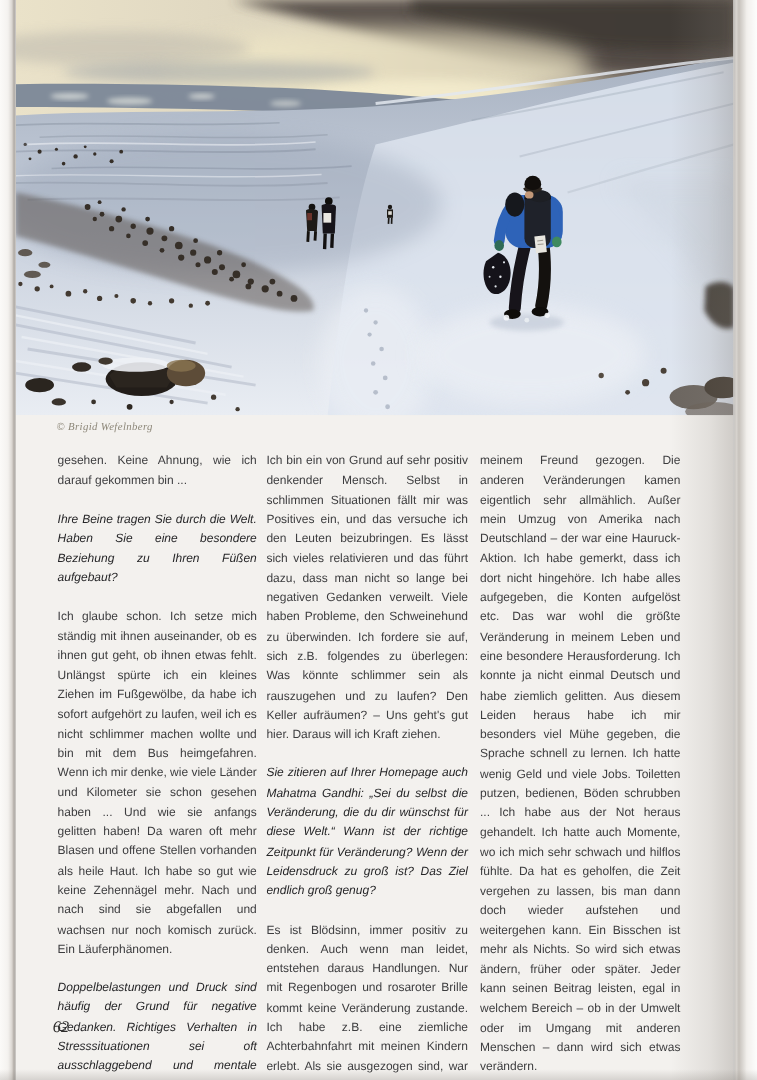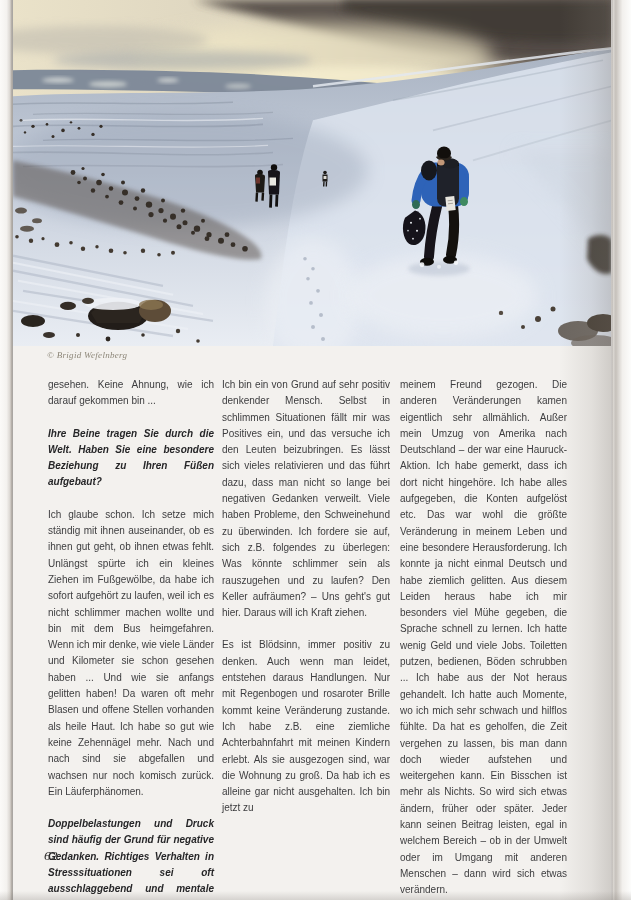--- a/index.html
+++ b/index.html
@@ -21,21 +21,21 @@
   .photo svg{display:block;width:100%;height:100%;}
   .credit{position:absolute;left:47px;top:350px;z-index:6;
     font-family:"Liberation Serif",serif;font-style:italic;font-size:9px;color:#8d8779;letter-spacing:.3px;}
   
   .article{position:absolute;left:48px;top:377px;width:519px;display:flex;z-index:6;}
   .col{color:#3d3d3f;}
   .col0{width:166px;margin-right:8px;}
   .col1{width:168px;margin-right:10px;}
   .col2{width:167px;}
   .col p{margin:0 0 16px 0;font-size:10px;line-height:16.3px;text-align:justify;}
-  .col p.question{font-weight:bold;font-style:italic;color:#262628;}
+  .col p.question{font-weight:normal;font-style:italic;color:#262628;}
   .pagenum{position:absolute;left:44px;top:848px;z-index:6;
     font-family:"Liberation Serif",serif;font-style:italic;font-size:13.5px;color:#2e2d2c;}
 </style>
 </head>
 <body>
 
 <div class="stage">
 
   <div class="photo" title="Läufer in blauer Jacke mit schwarzer Mütze steigt einen verschneiten arktischen Hang hinauf, weitere Läufer in der Ferne, Sonnenlicht am Horizont unter dunklen Wolken">
     <svg viewBox="0 0 599 345" preserveAspectRatio="none" aria-hidden="true">
@@ -255,20 +255,21 @@
 
   <div class="article">
     <div class="col col0">
         <p>gesehen. Keine Ahnung, wie ich darauf gekommen bin ...</p>
         <p class="question">Ihre Beine tragen Sie durch die Welt. Haben Sie eine besondere Beziehung zu Ihren Füßen aufgebaut?</p>
         <p>Ich glaube schon. Ich setze mich ständig mit ihnen auseinander, ob es ihnen gut geht, ob ihnen etwas fehlt. Unlängst spürte ich ein kleines Ziehen im Fußgewölbe, da habe ich sofort aufgehört zu laufen, weil ich es nicht schlimmer machen wollte und bin mit dem Bus heimgefahren. Wenn ich mir denke, wie viele Länder und Kilometer sie schon gesehen haben ... Und wie sie anfangs gelitten haben! Da waren oft mehr Blasen und offene Stellen vorhanden als heile Haut. Ich habe so gut wie keine Zehennägel mehr. Nach und nach sind sie abgefallen und wachsen nur noch komisch zurück. Ein Läuferphänomen.</p>
         <p class="question">Doppelbelastungen und Druck sind häufig der Grund für negative Gedanken. Richtiges Verhalten in Stresssituationen sei oft ausschlaggebend und mentale Stärke erlernbar, sagen Sie in Ihren Vorträgen. Welche Praktiken wenden Sie an, wenn Sie spüren, dass sich Ihre Denkmuster dunkel färben?</p>
       </div>
     <div class="col col1">
         <p>Ich bin ein von Grund auf sehr positiv denkender Mensch. Selbst in schlimmen Situationen fällt mir was Positives ein, und das versuche ich den Leuten beizubringen. Es lässt sich vieles relativieren und das führt dazu, dass man nicht so lange bei negativen Gedanken verweilt. Viele haben Probleme, den Schweinehund zu überwinden. Ich fordere sie auf, sich z.B. folgendes zu überlegen: Was könnte schlimmer sein als rauszugehen und zu laufen? Den Keller aufräumen? – Uns geht's gut hier. Daraus will ich Kraft ziehen.</p>
+        <p class="question">Sie zitieren auf Ihrer Homepage auch Mahatma Gandhi: „Sei du selbst die Veränderung, die du dir wünschst für diese Welt.“ Wann ist der richtige Zeitpunkt für Veränderung? Wenn der Leidensdruck zu groß ist? Das Ziel endlich groß genug?</p>
         <p>Es ist Blödsinn, immer positiv zu denken. Auch wenn man leidet, entstehen daraus Handlungen. Nur mit Regenbogen und rosaroter Brille kommt keine Veränderung zustande. Ich habe z.B. eine ziemliche Achterbahnfahrt mit meinen Kindern erlebt. Als sie ausgezogen sind, war die Wohnung zu groß. Da hab ich es alleine gar nicht ausgehalten. Ich bin jetzt zu</p>
       </div>
     <div class="col col2">
         <p>meinem Freund gezogen. Die anderen Veränderungen kamen eigentlich sehr allmählich. Außer mein Umzug von Amerika nach Deutschland – der war eine Hauruck-Aktion. Ich habe gemerkt, dass ich dort nicht hingehöre. Ich habe alles aufgegeben, die Konten aufgelöst etc. Das war wohl die größte Veränderung in meinem Leben und eine besondere Herausforderung. Ich konnte ja nicht einmal Deutsch und habe ziemlich gelitten. Aus diesem Leiden heraus habe ich mir besonders viel Mühe gegeben, die Sprache schnell zu lernen. Ich hatte wenig Geld und viele Jobs. Toiletten putzen, bedienen, Böden schrubben ... Ich habe aus der Not heraus gehandelt. Ich hatte auch Momente, wo ich mich sehr schwach und hilflos fühlte. Da hat es geholfen, die Zeit vergehen zu lassen, bis man dann doch wieder aufstehen und weitergehen kann. Ein Bisschen ist mehr als Nichts. So wird sich etwas ändern, früher oder später. Jeder kann seinen Beitrag leisten, egal in welchem Bereich – ob in der Umwelt oder im Umgang mit anderen Menschen – dann wird sich etwas verändern.</p>
         <p class="question">Der 50. Geburtstag liegt hinter Ihnen. Was löste diese Zahl des halben Jahrhunderts aus? Haben Sie je eine Erfahrung mit der „Midlife-Crisis“ gemacht?</p>
       </div>
   </div>
 
   <div class="pagenum">62</div>
 

